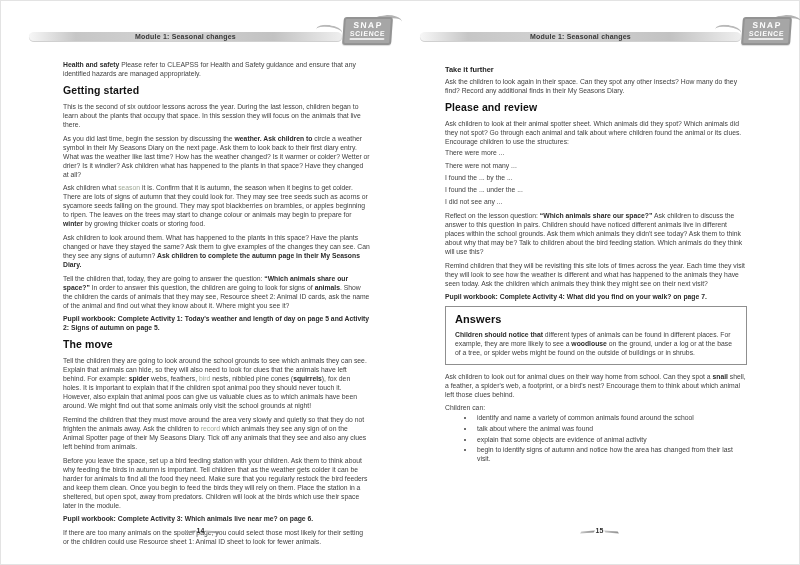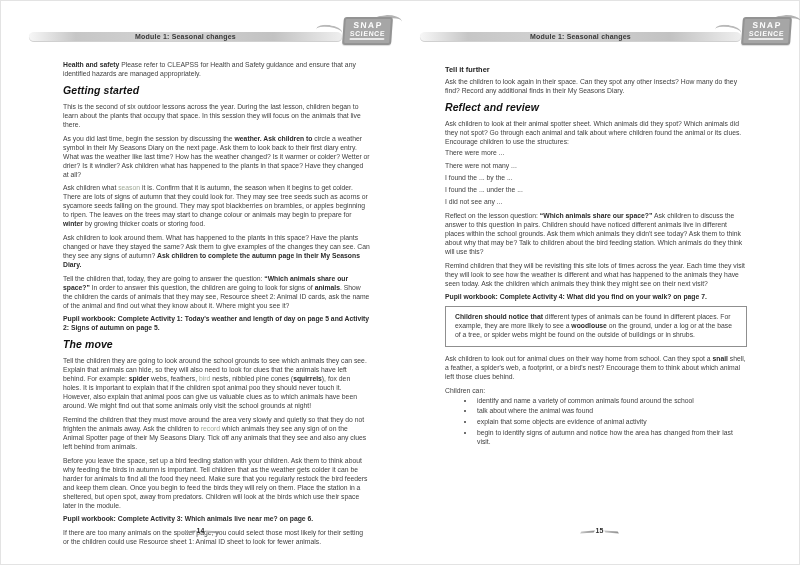--- a/index.html
+++ b/index.html
@@ -58,21 +58,21 @@
 
   
   .content { padding-top: 13px; font-size: 6.8px; line-height: 1.33; color: #3f3f3f; }
   .page-left  .content { margin: 0 30px 0 62px; }
   .page-right .content { margin: 0 52px 0 45px; }
 
   p { margin: 0 0 4.5px 0; }
   .b { font-weight: bold; color: #2d2d2d; }
   .vocab { color: #9fa896; }
   .bold-para { font-weight: bold; color: #2d2d2d; }
-  .h-major { font-size: 10.5px; font-weight: bold; color: #121212; margin: 6px 0 4px; letter-spacing: 0.1px; font-style: italic; }
+  .h-major { font-size: 10.5px; font-weight: bold; color: #121212; margin: 6px 0 4px; letter-spacing: 0.1px; }
   .h-minor { font-size: 7.4px; font-weight: bold; color: #1d1d1d; margin: 5px 0 2.5px; }
 
   .structures { margin: 0 0 4.5px 0; }
   .structures .structure-line { margin: 0 0 3.2px 0; }
 
   .answers-box { border: 1px solid #8f8f8f; padding: 5px 9px 7px; margin: 5px 0 7px; }
   .answers-box .h-major { margin: 0 0 3px; font-size: 11px; }
   .answers-box p { margin: 0; }
 
   ul.bullets { margin: 1px 0 0 0; padding-left: 30px; list-style: disc; }
@@ -153,41 +153,42 @@
         <div class="logo-tail-r"></div>
         <div class="logo-box">
           <div class="logo-line1">SNAP</div>
           <div class="logo-line2">SCIENCE</div>
           <div class="logo-sub"></div>
         </div>
       </div>
     </div>
 
     <div class="content">
-      <div class="h-minor">Tell it further</div>
+      <div class="h-minor">Take it further</div>
       <p>Ask the children to look again in their space. Can they spot any other insects? How many do they find? Record any additional finds in their My Seasons Diary.</p>
 
-      <div class="h-major">Reflect and review</div>
+      <div class="h-major">Please and review</div>
       <p style="margin-bottom:2px">Ask children to look at their animal spotter sheet. Which animals did they spot? Which animals did they not spot? Go through each animal and talk about where children found the animal or its clues. Encourage children to use the structures:</p>
 
       <div class="structures">
         <div class="structure-line">There were more ...</div>
         <div class="structure-line">There were not many ...</div>
         <div class="structure-line">I found the ... by the ...</div>
         <div class="structure-line">I found the ... under the ...</div>
         <div class="structure-line">I did not see any ...</div>
       </div>
 
       <p><span>Reflect on the lesson question: </span><span class="b">“Which animals share our space?”</span><span> Ask children to discuss the answer to this question in pairs. Children should have noticed different animals live in different places within the school grounds. Ask them which animals they didn't see today? Ask them to think about why that may be? Talk to children about the bird feeding station. Which animals do they think will use this?</span></p>
 
       <p>Remind children that they will be revisiting this site lots of times across the year. Each time they visit they will look to see how the weather is different and what has happened to the animals they have seen today. Ask the children which animals they think they might see on their next visit?</p>
 
       <p class="bold-para">Pupil workbook: Complete Activity 4: What did you find on your walk? on page 7.</p>
 
       <div class="answers-box">
+        <div class="h-major">Answers</div>
         <p><span class="b">Children should notice that</span><span> different types of animals can be found in different places. For example, they are more likely to see a </span><span class="b">woodlouse</span><span> on the ground, under a log or at the base of a tree, or spider webs might be found on the outside of buildings or in shrubs.</span></p>
       </div>
 
       <p><span>Ask children to look out for animal clues on their way home from school. Can they spot a </span><span class="b">snail</span><span> shell, a feather, a spider's web, a footprint, or a bird's nest? Encourage them to think about which animal left those clues behind.</span></p>
 
       <p style="margin-bottom:1px">Children can:</p>
       <ul class="bullets">
         <li>identify and name a variety of common animals found around the school</li>
         <li>talk about where the animal was found</li>
         <li>explain that some objects are evidence of animal activity</li>

